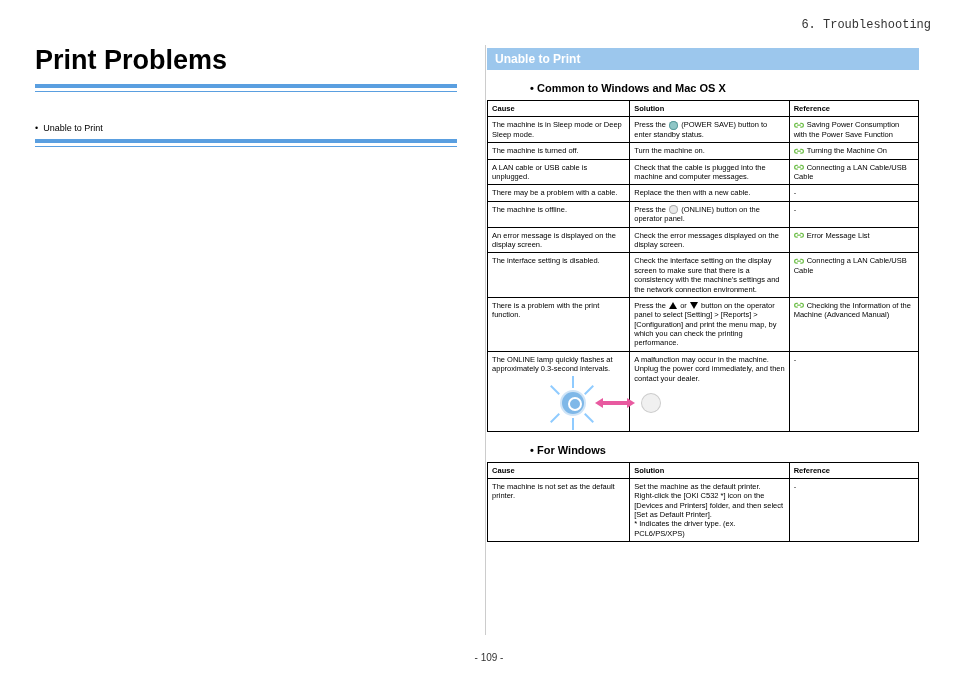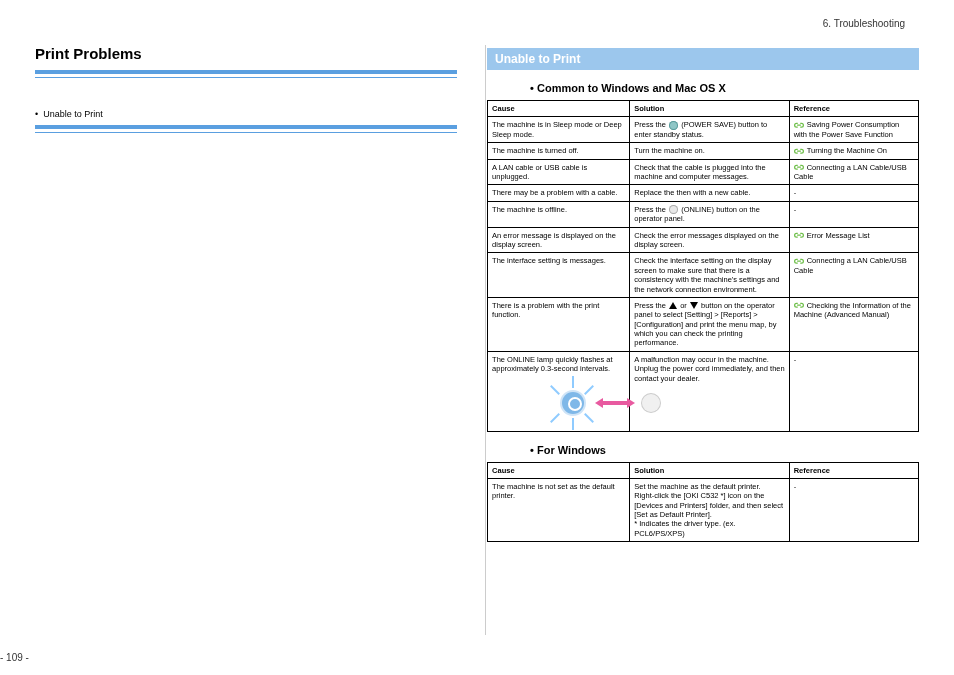--- a/index.html
+++ b/index.html
@@ -13,32 +13,33 @@
     box-sizing: border-box;
   }
   .page {
     padding: 20px 35px 30px 35px;
     display: flex;
     gap: 30px;
   }
   .header-right {
     position: absolute;
     top: 18px;
-    right: 49px;
-    font-size: 10px;
+    right: 23px;
+    font-size: 12px;
     color: #333;
+    font-family: Liberation Mono, monospace;
   }
   .left-col {
     width: 430px;
   }
   .right-col {
     width: 440px;
   }
   .title {
-    font-size: 15px;
+    font-size: 27px;
     font-weight: bold;
     margin: 25px 0 8px 0;
   }
   .rule-blue-thick { height: 4px; background: #5a9fe0; margin-bottom: 3px;}
   .rule-blue-thin  { height: 1px; background: #5a9fe0; }
   .toc {
     margin-top: 30px;
     font-size: 9px;
   }
   .toc-item { margin-bottom: 6px; margin-top: 31px; }
@@ -136,21 +137,21 @@
   .diagram .pink-arrow .hl{
     position:absolute; left:0; top:-1px; width:0; height:0;
     border-top:5px solid transparent; border-bottom:5px solid transparent; border-right:8px solid #e85aa0;
   }
   .diagram .pink-arrow .hr{
     position:absolute; right:0; top:-1px; width:0; height:0;
     border-top:5px solid transparent; border-bottom:5px solid transparent; border-left:8px solid #e85aa0;
   }
   .footer {
     position:absolute; left:0; right:0; bottom:12px;
-    text-align:left; font-size:10px; color:#333;
+    text-align:center; font-size:10px; color:#333;padding-left:24px;
   }
   .divider {
     position:absolute; left:485px; top:45px; bottom:40px; width:1px; background:#ccc;
   }
 </style>
 </head>
 <body>
 
 <div class="header-right">6. Troubleshooting</div>
 <div class="divider"></div>
@@ -213,21 +214,21 @@
             <td><span>-</span></td>
           </tr>
           <tr>
             <td>An error message is displayed on the display screen.</td>
             <td>Check the error messages displayed on the display screen.</td>
             <td><span class="link-icon"><svg viewBox="0 0 16 10">
                   <path d="M4 1a4 4 0 000 8h2V7H4a2 2 0 010-4h2V1H4zm6 0h2a4 4 0 010 8h-2V7h2a2 2 0 000-4h-2V1zm-5 3h6v2H5V4z" fill="#6fbf4a"></path>
                 </svg></span><span class="ref-link">Error Message List</span></td>
           </tr>
           <tr>
-            <td>The interface setting is messages.</td>
+            <td>The interface setting is disabled.</td>
             <td>Check the interface setting on the display screen to make sure that there is a consistency with the machine's settings and the network connection environment.</td>
             <td><span class="link-icon"><svg viewBox="0 0 16 10">
                   <path d="M4 1a4 4 0 000 8h2V7H4a2 2 0 010-4h2V1H4zm6 0h2a4 4 0 010 8h-2V7h2a2 2 0 000-4h-2V1zm-5 3h6v2H5V4z" fill="#6fbf4a"></path>
                 </svg></span><span class="ref-link">Connecting a LAN Cable/USB Cable</span></td>
           </tr>
           <tr>
             <td>There is a problem with the print function.</td>
             <td>Press the <span class="inline-arrow-up"></span> or <span class="inline-arrow-down"></span> button on the operator panel to select [Setting] &gt; [Reports] &gt; [Configuration] and print the menu map, by which you can check the printing performance.</td>
             <td><span class="link-icon"><svg viewBox="0 0 16 10">
                   <path d="M4 1a4 4 0 000 8h2V7H4a2 2 0 010-4h2V1H4zm6 0h2a4 4 0 010 8h-2V7h2a2 2 0 000-4h-2V1zm-5 3h6v2H5V4z" fill="#6fbf4a"></path>

